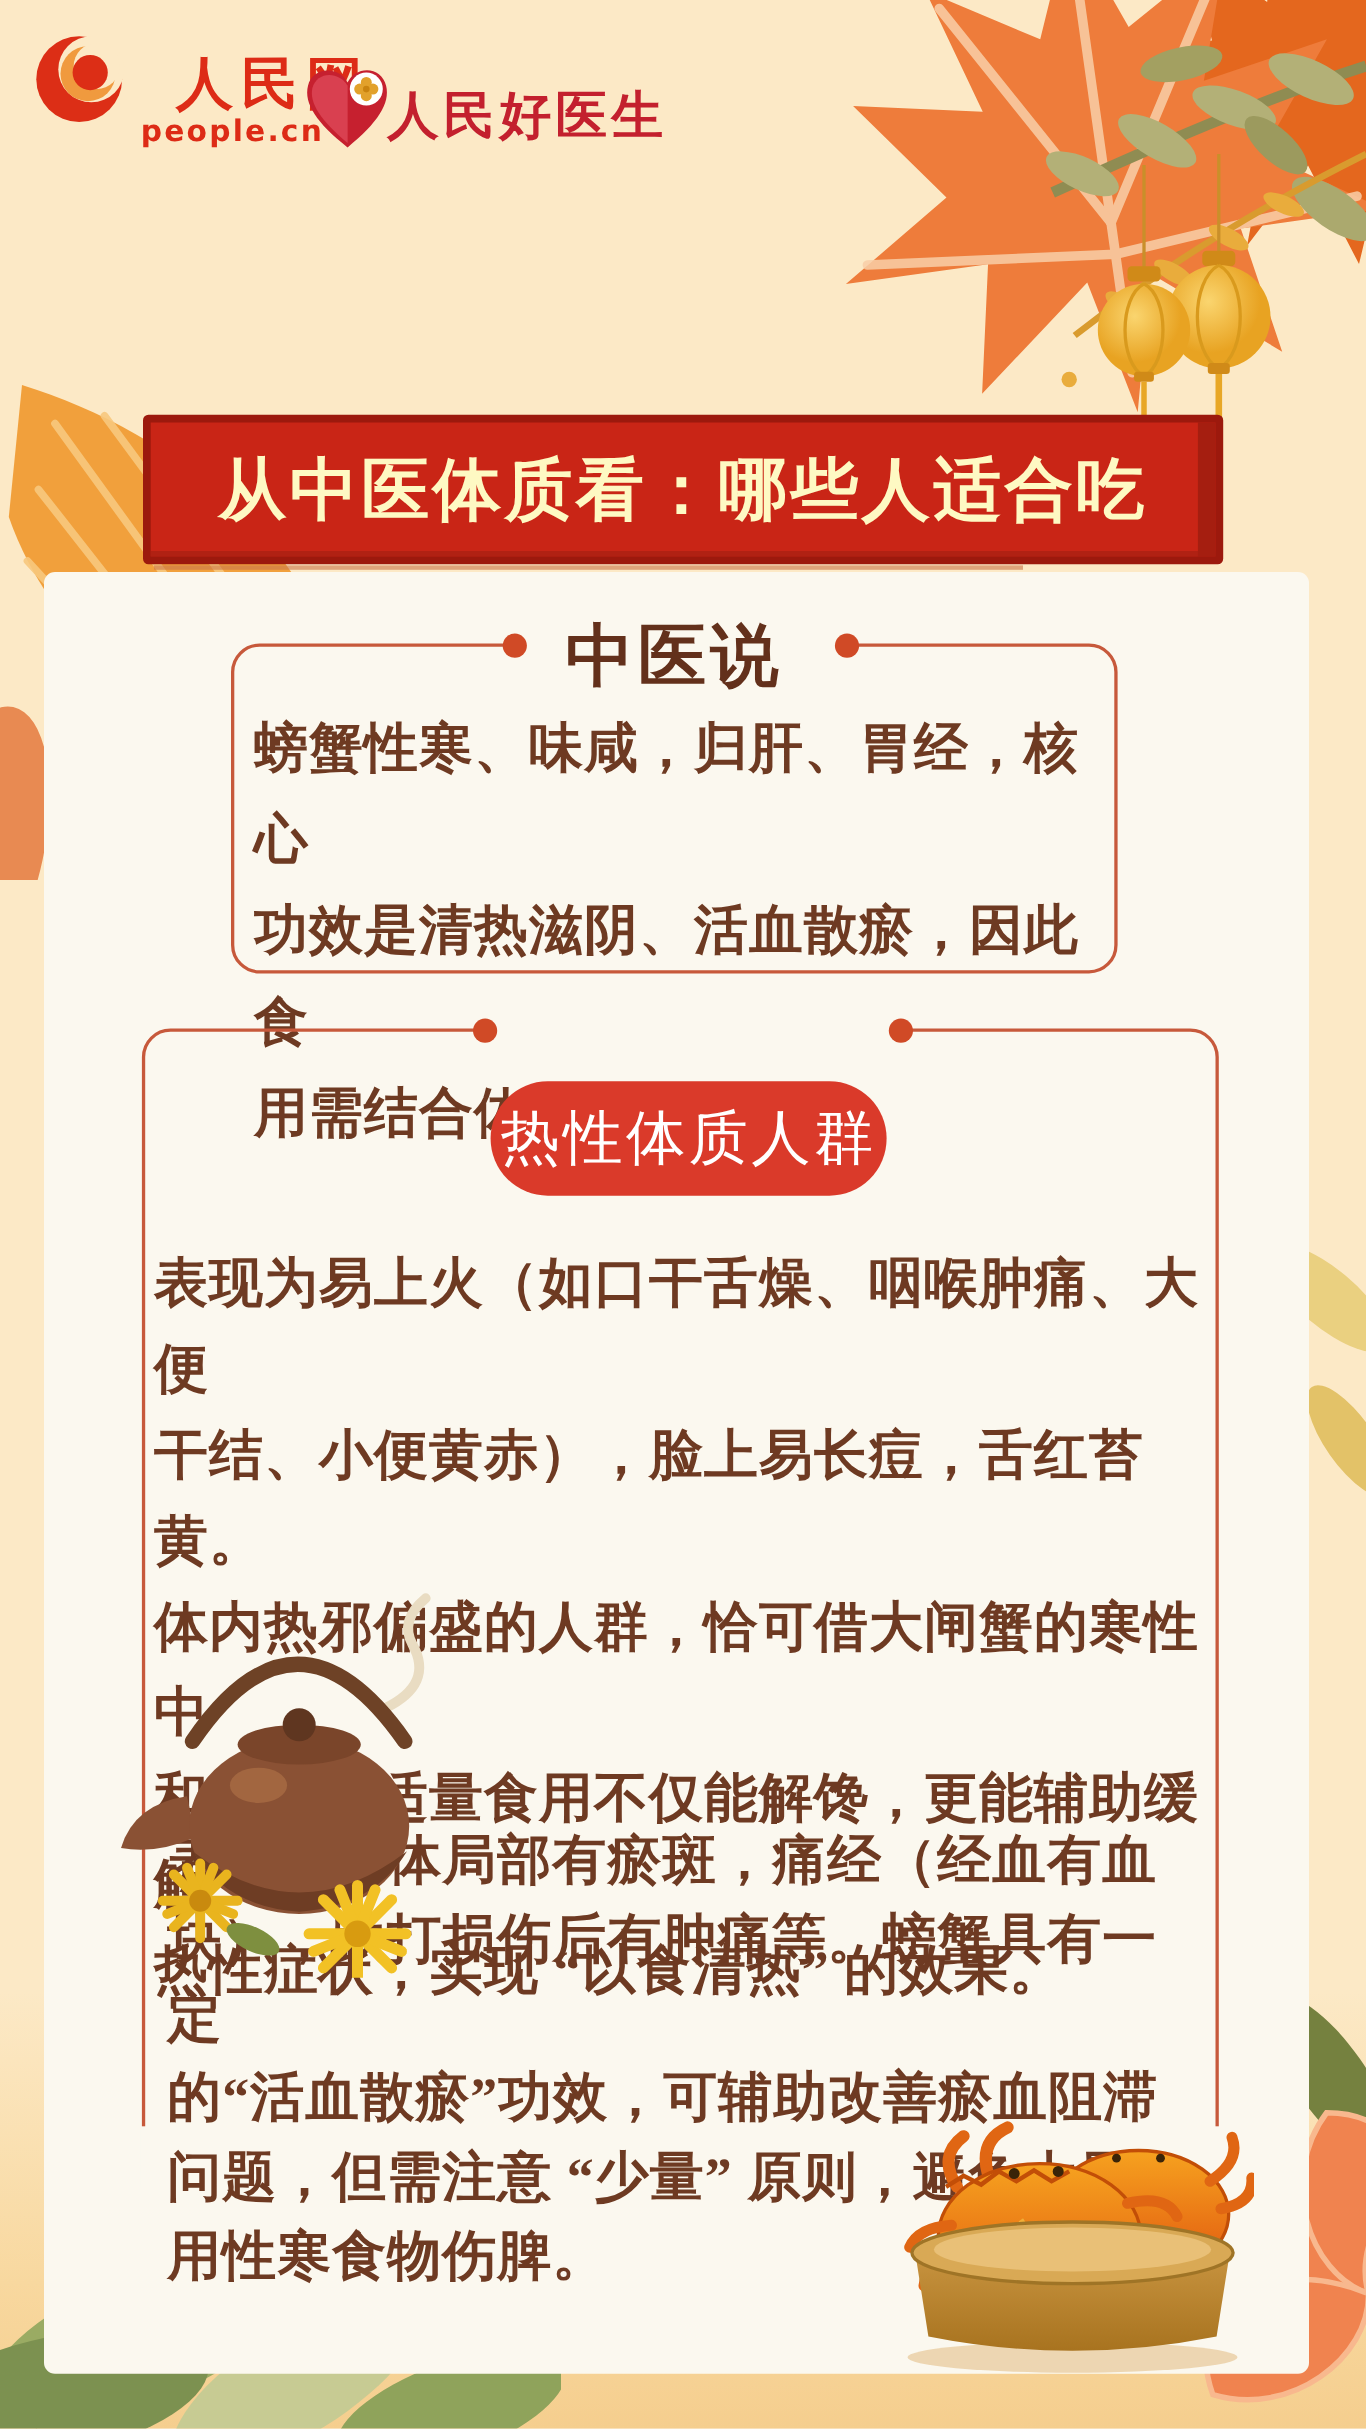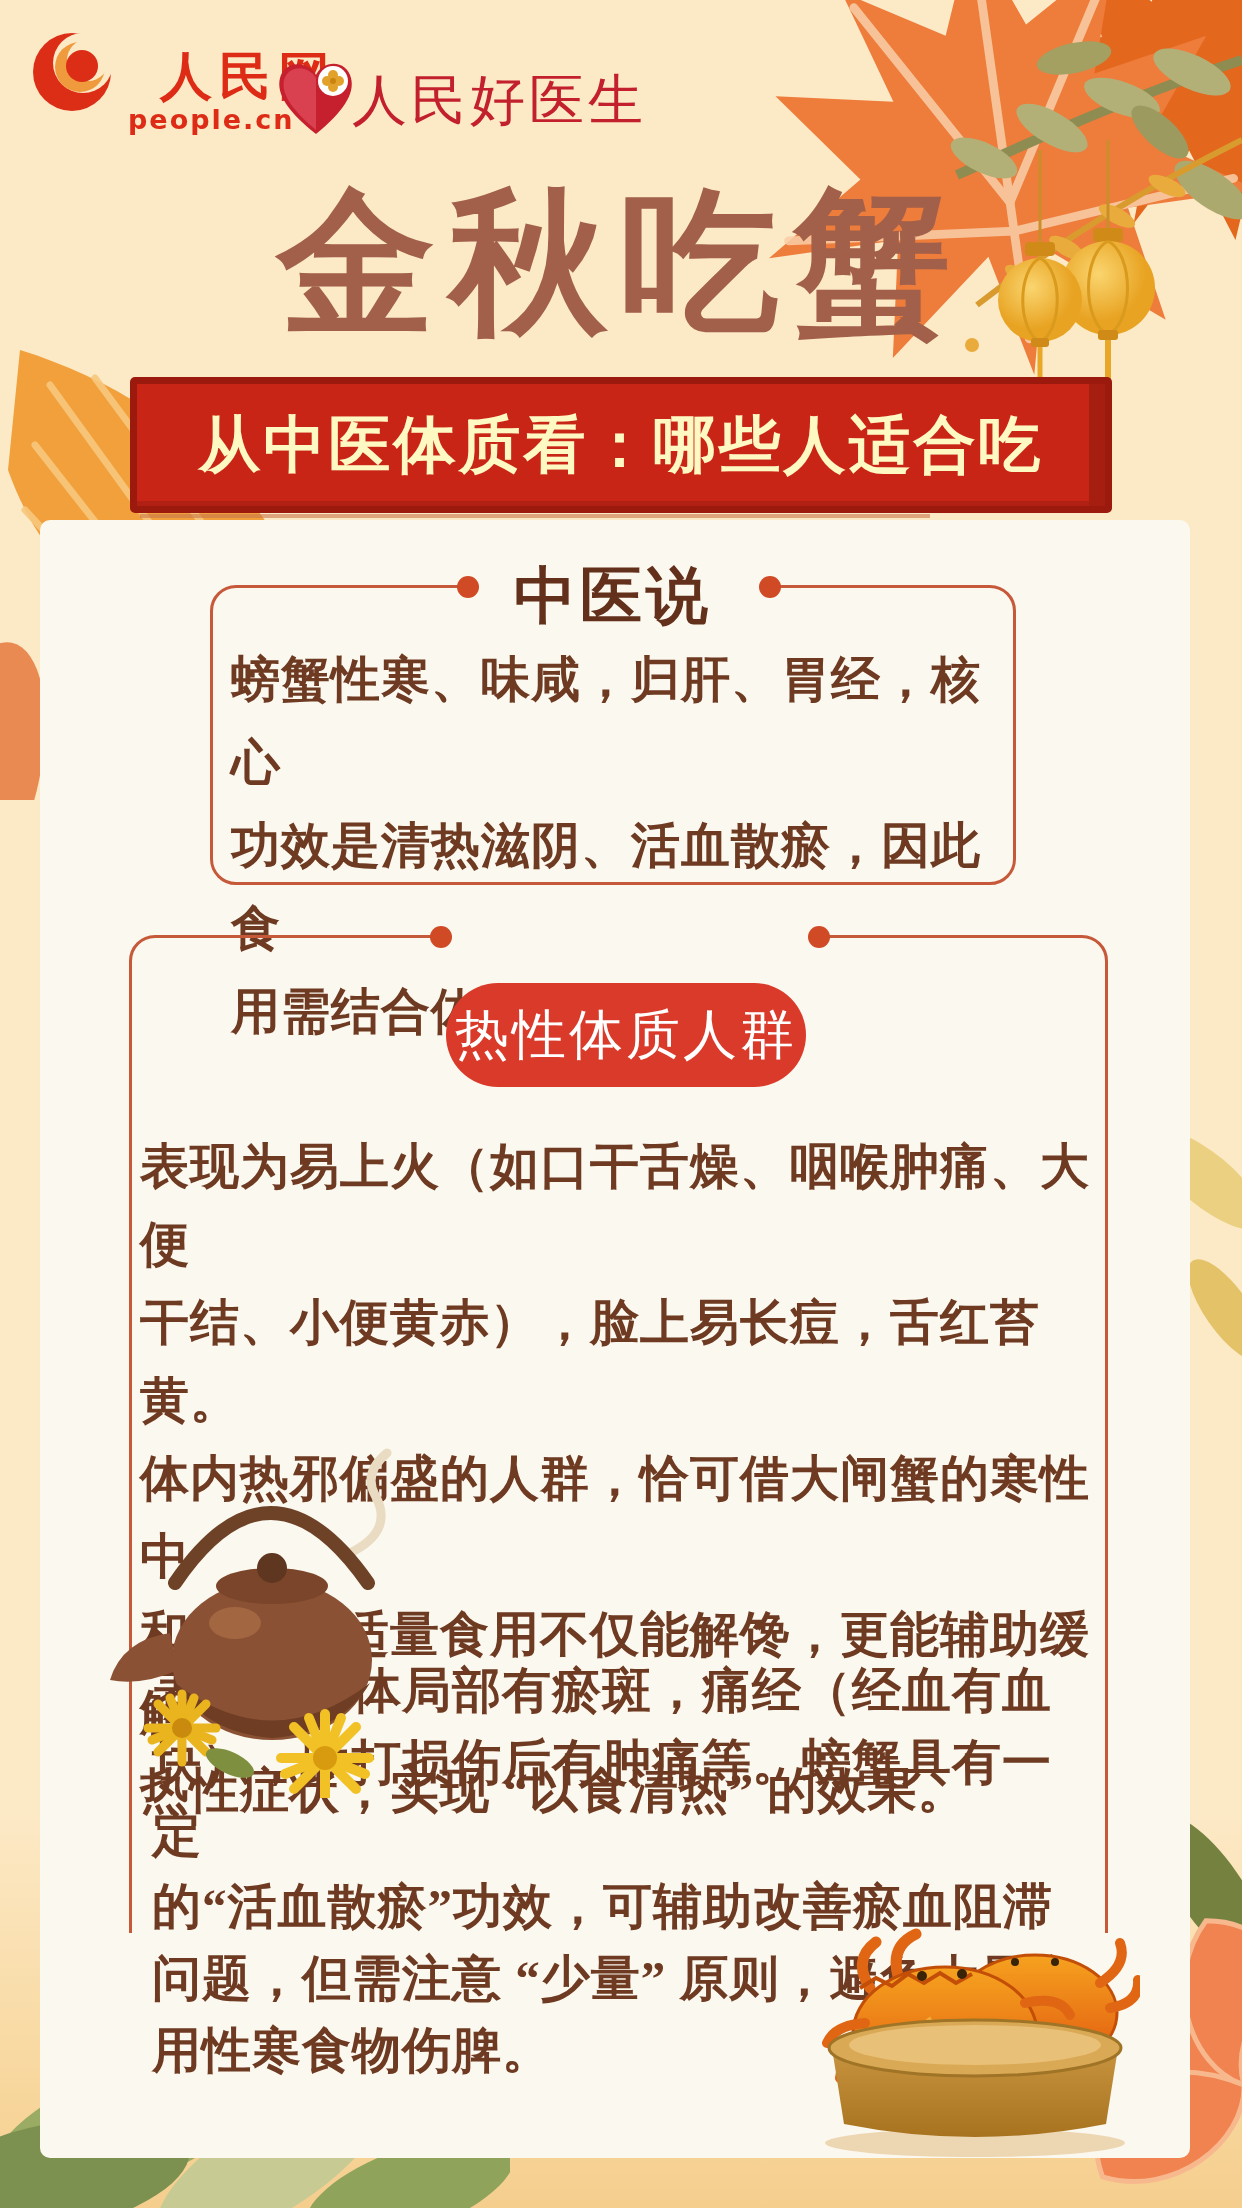--- a/index.html
+++ b/index.html
@@ -3,21 +3,21 @@
 <meta charset="utf-8">
 <style>
   html,body{margin:0;padding:0;}
   body{font-family:"DejaVu Sans","Liberation Sans",sans-serif;}
   .poster{position:relative;width:1242px;height:2208px;overflow:hidden;
     background:linear-gradient(180deg,#FCE9C6 0%,#FCE9C6 82%,#F8D89F 94%,#F5CE8E 100%);}
   .abs{position:absolute;}
   
   .logo-cn{left:112px;top:42px;font-size:52px;font-weight:800;color:#DD2B16;letter-spacing:7px;margin-left:48px;}
   .logo-sub{left:128px;top:104px;font-size:27px;font-weight:800;color:#DD2B16;letter-spacing:2px;}
-  .brand{left:352px;top:64px;font-size:55px;font-weight:400;color:#C3202E;letter-spacing:4px;}
+  .brand{left:352px;top:74px;font-size:47px;font-weight:700;color:#C3202E;letter-spacing:4px;}
   
   .main-title{left:0;top:158px;width:1242px;text-align:center;font-size:158px;font-weight:900;
     color:#A2604A;letter-spacing:14px;z-index:2;}
   .banner{left:130px;top:377px;width:982px;height:136px;background:#C92516;
     border:7px solid #9C190D;border-radius:5px;box-sizing:border-box;z-index:3;
     box-shadow:inset -16px 0 0 #A51E10,inset 0 -5px 0 #B02113;}
   .banner-text{width:100%;height:122px;line-height:122px;text-align:center;color:#fef9c3;
     font-size:62px;font-weight:800;letter-spacing:3px;}
   .banner-shadow{left:140px;top:514px;width:790px;height:4px;background:#C9764A;opacity:.6;z-index:2;}
   
@@ -155,21 +155,20 @@
     <g fill="#E2A12B">
         <circle cx="63" cy="23" r="5"></circle>
         <circle cx="57" cy="29" r="5"></circle>
         <circle cx="69" cy="29" r="5"></circle>
         <circle cx="63" cy="35" r="5"></circle>
       </g>
     <circle cx="63" cy="29" r="3" fill="#C9830F"></circle>
   </svg>
   <div class="abs brand">人民好医生</div>
 
-  <div class="abs main-title">金秋吃蟹</div>
   <div class="abs banner-shadow"></div>
   <div class="abs banner">
     <div class="banner-text">从中医体质看：哪些人适合吃</div>
   </div>
 
   <div class="abs white-card"></div>
 
   <div class="abs tcm-card">
     <div class="abs gap-cover" style="left:262px;top:-4px;width:290px;height:7px;"></div>
     <div class="abs border-dot" style="left:244px;top:-12px;"></div>

